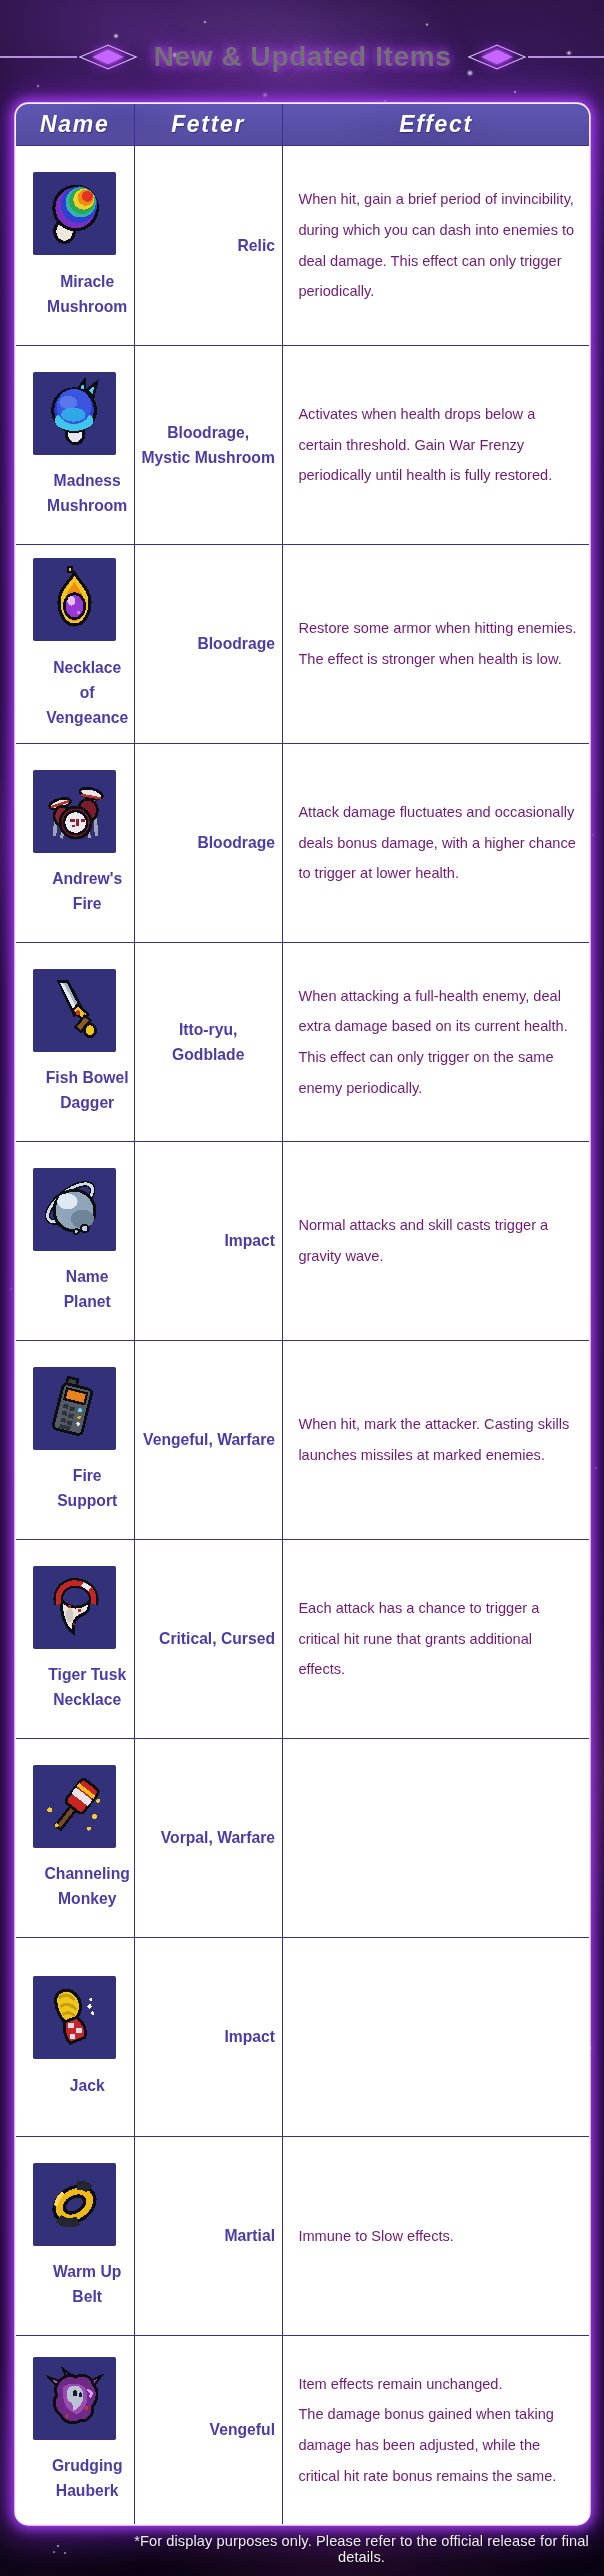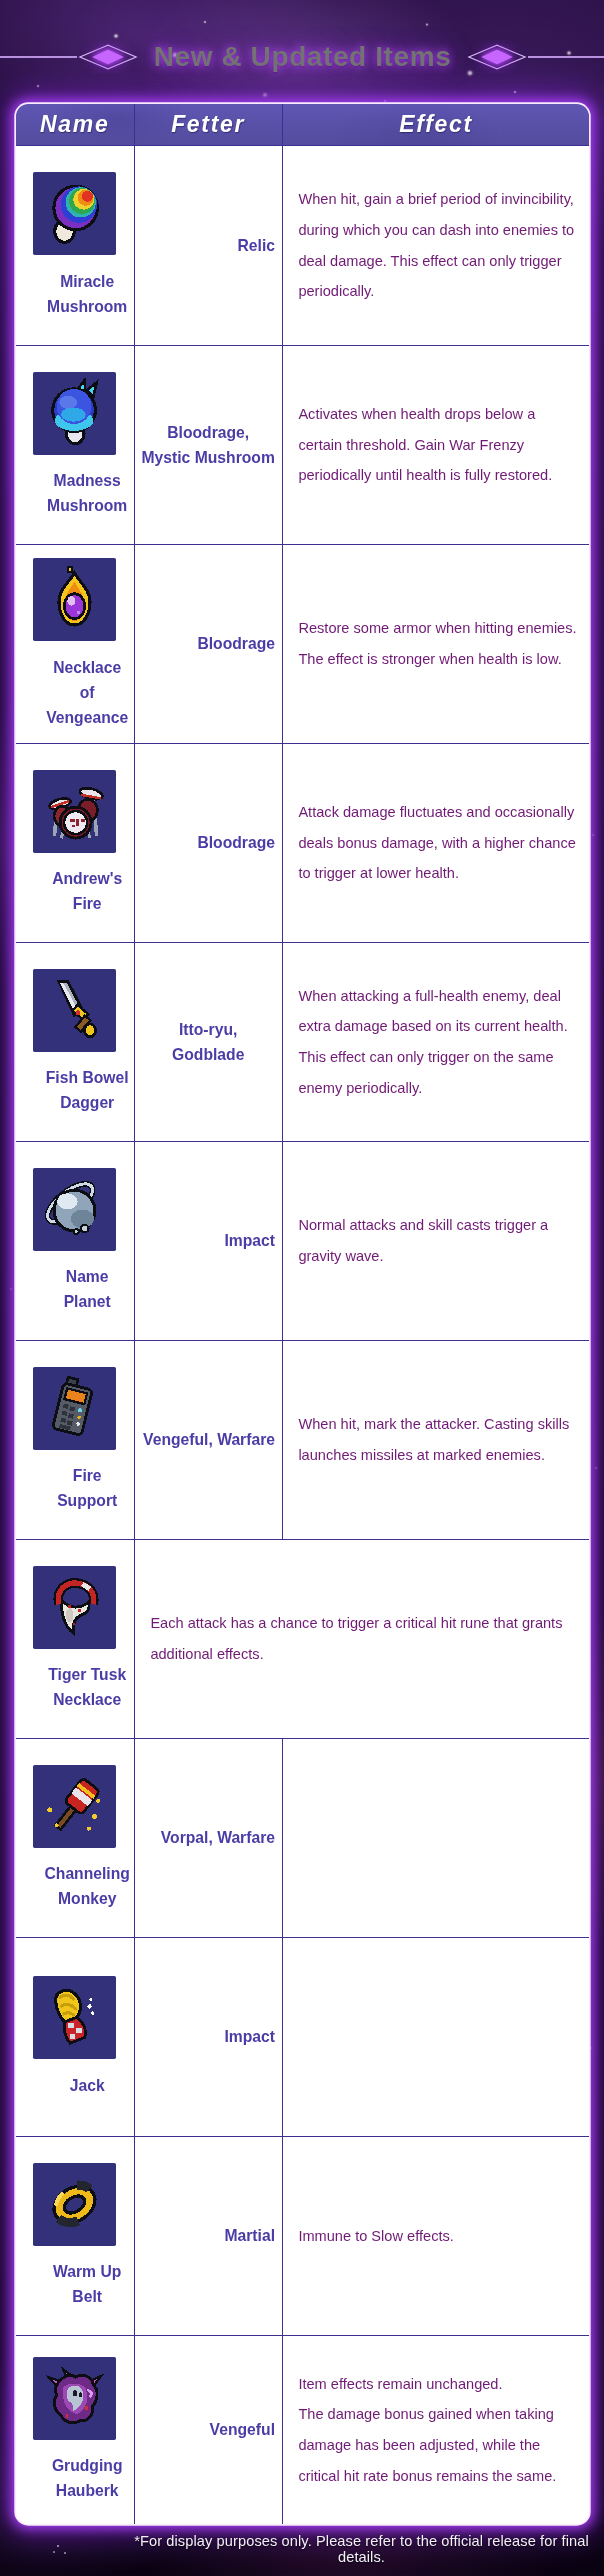--- a/index.html
+++ b/index.html
@@ -294,20 +294,23 @@
               <path d="M19.5 5.4 l3.4 2.2" stroke="#e8e8e8" stroke-width="2.2"></path>
               <path d="M10.5 13 C9.5 19 12 25 15.5 27.5 C15 22.5 16.5 20.5 19 19.5 C22 18.5 23 16 22.5 13.5 C18.5 16.8 13.5 16.5 10.5 13 Z" fill="#e9e6e0" stroke="#0d0d14" stroke-width="1.3"></path>
               <ellipse cx="13.8" cy="19.5" rx="1.7" ry="3.2" fill="#cfc9bf"></ellipse>
               <rect x="17.6" y="16.6" width="1.5" height="1.5" fill="#c22524"></rect>
               <rect x="13.2" y="14.8" width="1.2" height="1.2" fill="#c22524"></rect>
               <rect x="15.2" y="22.8" width="1.2" height="1.2" fill="#c22524"></rect>
             </svg>
           </span>
           <span class="item-name">Tiger Tusk Necklace</span>
         </div>
+        <div class="cell cell-fetter">
+          <span class="fetter-text">Critical, Cursed</span>
+        </div>
         <div class="cell cell-effect">
           <span class="effect-text">Each attack has a chance to trigger a critical hit rune that grants additional effects.</span>
         </div>
       </div>
       <div class="row">
         <div class="cell cell-name">
           <span class="tile">
             <svg viewBox="0 0 32 32" width="71" height="71" shape-rendering="crispEdges">
               <g transform="rotate(38 16 16)">
                 <rect x="14.5" y="16.5" width="3" height="11.5" fill="#7a4a20" stroke="#0d0d14" stroke-width="1.2"></rect>

